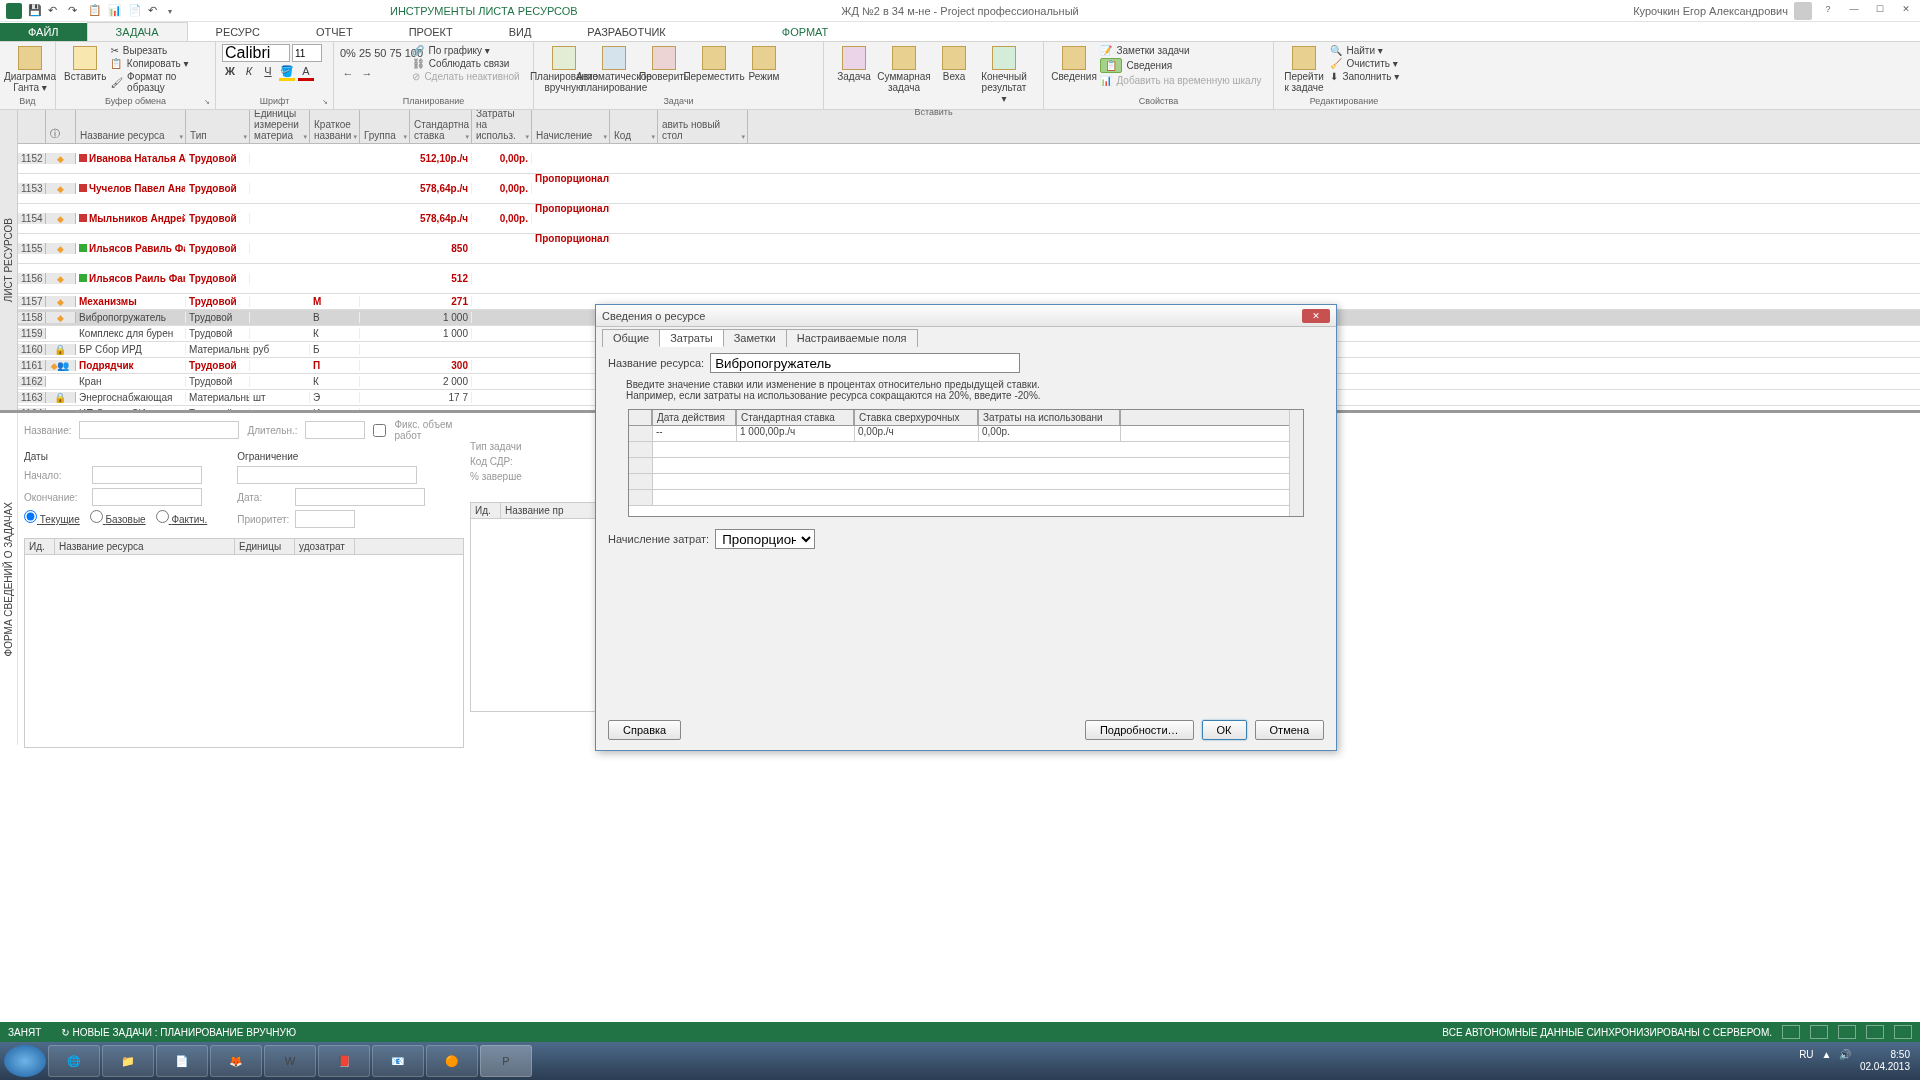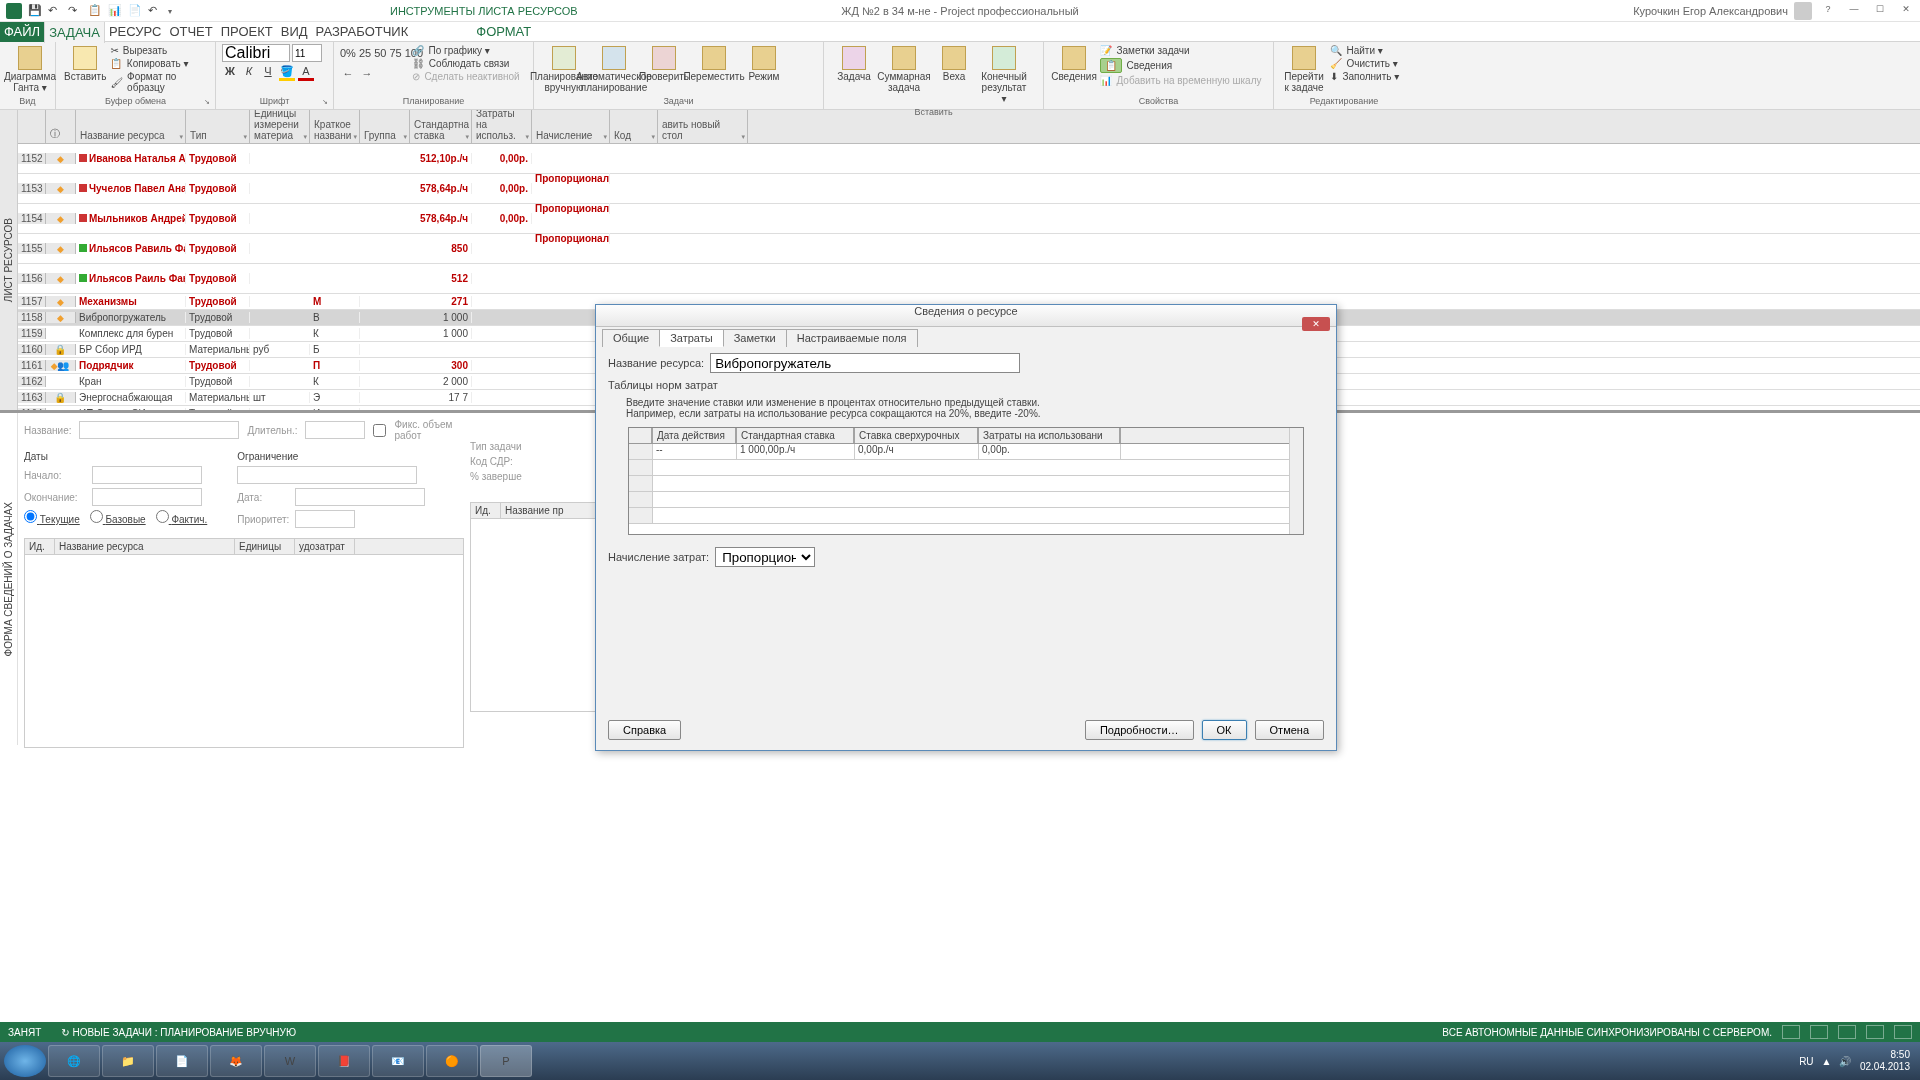--- a/index.html
+++ b/index.html
@@ -16,21 +16,21 @@
 .ic.arrow::before { content: "▾"; color: #666; font-size: 8px; }
 .title-center { position: absolute; left: 50%; transform: translateX(-50%); color: #666; font-size: 11px; }
 .title-tools { position: absolute; left: 390px; color: #217346; font-size: 11px; }
 .title-right { margin-left: auto; display: flex; gap: 6px; padding-right: 4px; align-items: center; }
 .user-name { color: #666; font-size: 11px; }
 .avatar { width: 18px; height: 18px; background: #ccc; border-radius: 2px; }
 .win-btn { width: 20px; height: 14px; text-align: center; color: #666; font-size: 9px; cursor: pointer; }
 
 
 .ribbon-tabs { height: 20px; background: #fff; display: flex; align-items: center; border-bottom: 1px solid #d4d4d4; }
-.rtab { padding: 3px 4px; font-size: 13px; color: #444; cursor: pointer; }
+.rtab { padding: 3px 28px; font-size: 11px; color: #444; cursor: pointer; }
 .rtab.file { background: #217346; color: #fff; }
 .rtab.active { background: #f3f3f3; border: 1px solid #d4d4d4; border-bottom: none; color: #217346; }
 .rtab.context { color: #217346; }
 
 
 .ribbon { height: 68px; background: #f3f3f3; border-bottom: 1px solid #d4d4d4; display: flex; }
 .rgroup { border-right: 1px solid #d4d4d4; padding: 2px 6px; display: flex; flex-direction: column; justify-content: space-between; position: relative; }
 .rgroup-label { font-size: 9px; color: #666; text-align: center; margin-top: auto; padding: 1px 0; }
 .rbig { display: flex; flex-direction: column; align-items: center; width: 48px; font-size: 10px; text-align: center; cursor: pointer; padding: 2px; }
 .rbig-icon { width: 24px; height: 24px; background: #e8d090; border: 1px solid #c0a050; margin-bottom: 1px; }
@@ -93,21 +93,21 @@
 .lrow { display: flex; align-items: center; gap: 8px; margin-bottom: 4px; font-size: 10px; color: #999; }
 .linput { border: 1px solid #ccc; height: 18px; width: 110px; background: #fff; }
 .lgroup-title { font-size: 10px; color: #444; margin: 6px 0 4px; }
 .lradio { display: flex; gap: 10px; font-size: 10px; text-decoration: underline; }
 .ltable { border: 1px solid #ccc; height: 210px; margin-top: 6px; }
 .ltable-head { display: flex; background: #eee; border-bottom: 1px solid #ccc; font-size: 10px; }
 .lth { padding: 2px 4px; border-right: 1px solid #ccc; }
 
 
 .dialog { position: absolute; left: 595px; top: 304px; width: 742px; height: 447px; background: #f1f1f1; border: 1px solid #5a8ab8; box-shadow: 2px 2px 8px rgba(0,0,0,0.3); z-index: 100; }
-.dlg-title { height: 22px; background: linear-gradient(#fdfdfd,#e8e8e8); border-bottom: 1px solid #c0c0c0; display: flex; align-items: center; padding: 0 6px; font-size: 11px; flex-direction: column; }
+.dlg-title { height: 22px; background: linear-gradient(#fdfdfd,#e8e8e8); border-bottom: 1px solid #c0c0c0; display: flex; align-items: center; padding: 0 6px; font-size: 11px; }
 .dlg-close { margin-left: auto; width: 28px; height: 14px; background: #c75050; color: #fff; text-align: center; font-size: 9px; line-height: 14px; border-radius: 2px; cursor: pointer; }
 .dlg-tabs { display: flex; padding: 2px 6px 0; gap: 0; font-size: 11px; }
 .dtab { padding: 2px 10px; border: 1px solid #aaa; border-bottom: none; background: #f1f1f1; cursor: pointer; margin-right: -1px; }
 .dtab.active { background: #fff; border-bottom: 1px solid #fff; position: relative; z-index: 2; }
 .dlg-body { padding: 6px 12px; font-size: 11px; }
 .dlg-row { display: flex; align-items: center; gap: 6px; margin-bottom: 6px; }
 .dlg-input { border: 1px solid #888; height: 20px; width: 310px; padding: 0 4px; background: #fff; }
 .dlg-sel { border: 1px solid #888; height: 20px; width: 100px; background: #fff; padding: 0 2px; }
 .dlg-hint { font-size: 10px; color: #444; margin: 6px 0 8px 18px; }
 .rate-tabs { display: flex; font-size: 10px; margin-left: 20px; }
@@ -131,21 +131,21 @@
 
 
 .statusbar { position: absolute; bottom: 38px; left: 0; right: 0; height: 20px; background: #217346; color: #fff; display: flex; align-items: center; font-size: 10px; padding: 0 8px; gap: 20px; }
 .sb-right { margin-left: auto; display: flex; gap: 10px; align-items: center; }
 .sb-icon { width: 18px; height: 14px; border: 1px solid rgba(255,255,255,0.4); }
 
 
 .taskbar { position: absolute; bottom: 0; left: 0; right: 0; height: 38px; background: linear-gradient(#4d6a8a, #2b3d52); display: flex; align-items: center; padding: 0 4px; gap: 2px; }
 .tb-btn { width: 52px; height: 32px; background: rgba(255,255,255,0.1); border: 1px solid rgba(255,255,255,0.2); border-radius: 3px; display: flex; align-items: center; justify-content: center; cursor: pointer; }
 .tb-start { width: 42px; height: 32px; border-radius: 50%; background: radial-gradient(#6fb5e8,#1a5c9e); }
-.tb-right { margin-left: auto; display: flex; align-items: center; gap: 8px; color: #fff; font-size: 10px; padding-right: 6px; }
+.tb-right { margin-left: auto; display: flex; gap: 8px; color: #fff; font-size: 10px; padding-right: 6px; }
 .tb-clock { text-align: right; line-height: 12px; }
 
 .highlight-btn { background: #a8d08d; border: 1px solid #70ad47; padding: 1px 4px; border-radius: 2px; }
 </style>
 </head>
 <body>
 
 <div class="titlebar">
   <div class="qat">
     <div class="qat-icon"></div>
@@ -645,21 +645,20 @@
     <div class="dtab">Общие</div>
     <div class="dtab active">Затраты</div>
     <div class="dtab">Заметки</div>
     <div class="dtab">Настраиваемые поля</div>
   </div>
   <div class="dlg-body">
     <div class="dlg-row">
       <span>Название ресурса:</span>
       <input class="dlg-input" value="Вибропогружатель" style="">
     </div>
-    <div style="margin-bottom:4px">Таблицы норм затрат</div>
     <div class="dlg-hint">
       <div>Введите значение ставки или изменение в процентах относительно предыдущей ставки.</div>
       <div>Например, если затраты на использование ресурса сокращаются на 20%, введите -20%.</div>
     </div>
     <div class="rate-table">
       <div class="rt-head">
         <div class="rth c0"></div>
         <div class="rth c1">Дата действия</div>
         <div class="rth c2">Стандартная ставка</div>
         <div class="rth c3">Ставка сверхурочных</div>

